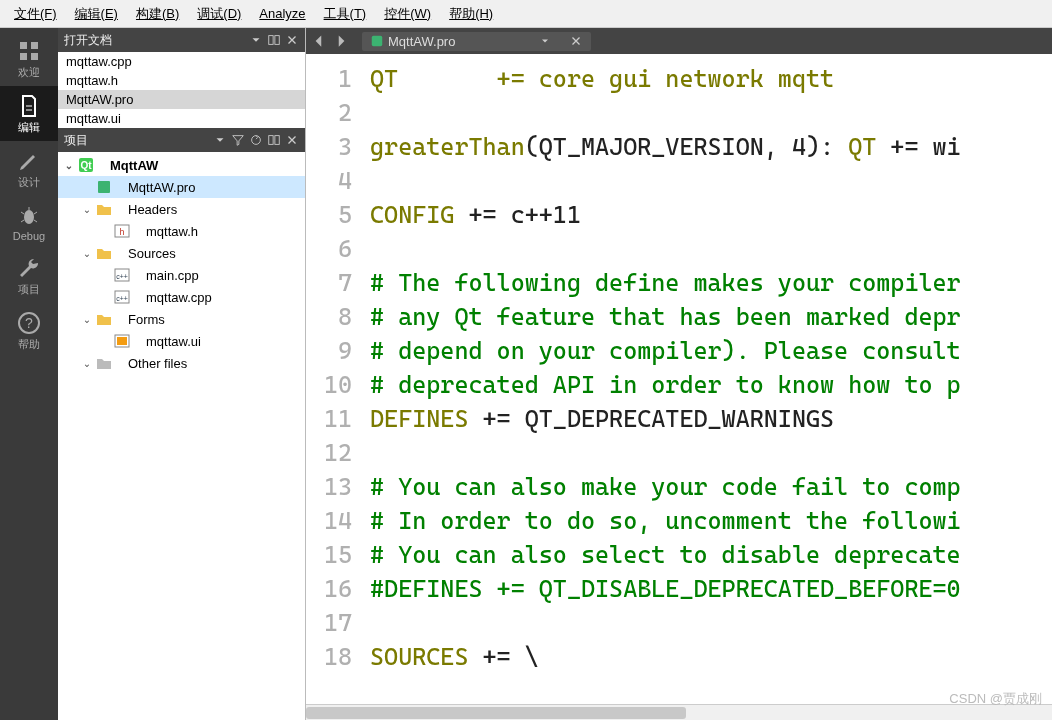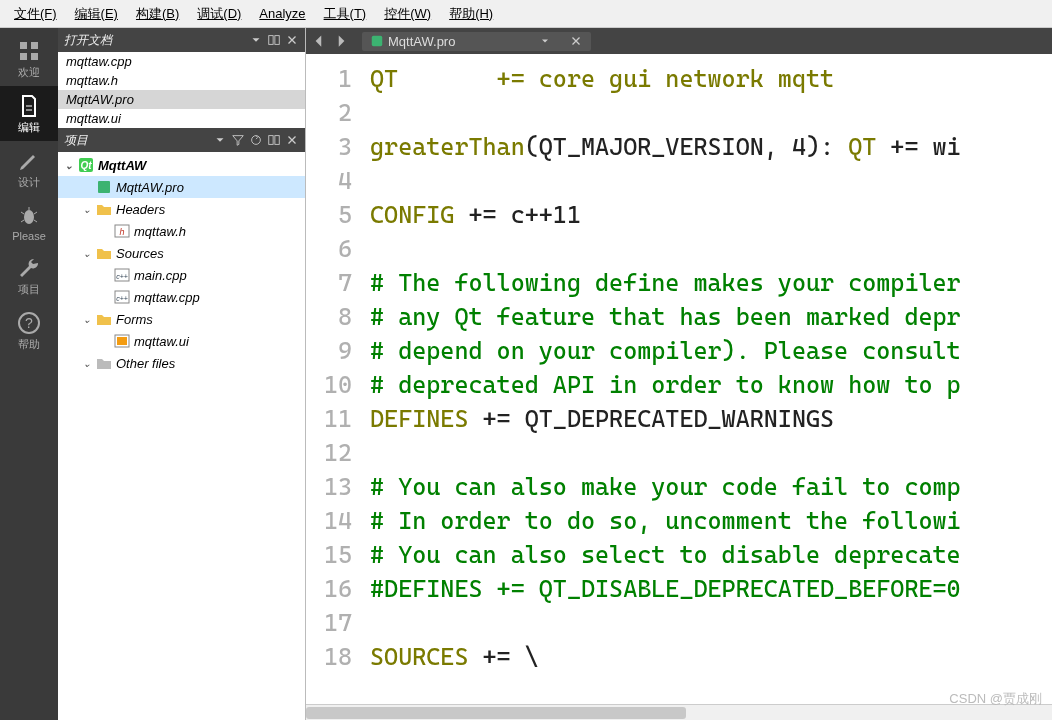--- a/index.html
+++ b/index.html
@@ -4,34 +4,34 @@
 <style>
 * { margin: 0; padding: 0; box-sizing: border-box; }
 body { font-family: "Microsoft YaHei", "Segoe UI", sans-serif; font-size: 13px; background: #fff; overflow: hidden; width: 1052px; height: 720px; }
 .menubar { height: 28px; background: #f0f0f0; border-bottom: 1px solid #ccc; display: flex; align-items: center; padding: 0 6px; gap: 2px; text-decoration: underline; }
 .menubar .menu-item { padding: 4px 8px; cursor: pointer; }
 .main-row { display: flex; height: calc(100% - 28px); }
 .left-bar { width: 58px; background: #3a3a3a; display: flex; flex-direction: column; align-items: center; padding-top: 3px; color: #aaa; }
 .left-bar .lb-item { width: 100%; padding: 8px 0 6px; text-align: center; cursor: pointer; font-size: 11px; }
 .left-bar .lb-item.active { background: #1b1b1b; color: #fff; }
 .left-bar .lb-item .ico { display: block; margin: 0 auto 2px; width: 24px; height: 24px; }
-.side-panel { width: 248px; background: #fff; border-right: 1px solid #bbb; display: flex; flex-direction: column; font-style: italic; }
+.side-panel { width: 248px; background: #fff; border-right: 1px solid #bbb; display: flex; flex-direction: column; }
 .panel-header { background: #444; color: #eee; height: 24px; display: flex; align-items: center; padding: 0 6px; font-size: 12px; }
 .panel-header .flex { flex: 1; }
 .panel-header .hicon { width: 14px; height: 14px; margin-left: 4px; fill: #ccc; cursor: pointer; }
 .open-docs-list { overflow-y: auto; max-height: 96px; }
 .open-docs-list .doc { padding: 2px 8px; cursor: pointer; }
 .open-docs-list .doc.active { background: #d6d6d6; }
 .project-tree { flex: 1; overflow-y: auto; padding: 2px 0; }
 .tree-row { display: flex; align-items: center; height: 22px; padding-right: 4px; cursor: pointer; }
 .tree-row.selected { background: #cde8ff; }
 .tree-row.bold { font-weight: 700; }
 .tree-chevron { width: 14px; text-align: center; font-size: 10px; color: #555; }
 .tree-icon { width: 16px; height: 16px; margin: 0 4px 0 2px; flex-shrink: 0; }
-.tree-label { white-space: nowrap; }
+.tree-label { white-space: nowrap; margin-left: 12px; }
 .editor-col { flex: 1; display: flex; flex-direction: column; min-width: 0; }
 .editor-tabbar { height: 26px; background: #444; display: flex; align-items: center; color: #ddd; padding: 0 4px; gap: 4px; }
 .editor-tabbar .navbtn { width: 18px; height: 18px; display: inline-flex; align-items: center; justify-content: center; fill: #bbb; cursor: pointer; }
 .editor-tab { display: flex; align-items: center; background: #555; padding: 2px 8px; border-radius: 2px; gap: 4px; margin-left: 8px; }
 .editor-tab .tabico { width: 14px; height: 14px; }
 .editor-tab .closebtn { width: 14px; height: 14px; margin-left: 14px; fill: #ccc; cursor: pointer; }
 .editor-area { flex: 1; display: flex; font-family: "Cascadia Mono","Consolas",monospace; font-size: 24px; line-height: 34px; overflow: hidden; }
 .gutter { width: 56px; text-align: right; color: #b0b0b0; padding: 8px 10px 0 0; user-select: none; }
 .gutter div { height: 34px; }
 .code { flex: 1; padding: 8px 0 0 8px; white-space: pre; overflow: hidden; color: #222; }
@@ -68,21 +68,21 @@
       <div class="lb-item active"><span class="ico"><svg viewBox="0 0 24 24" fill="currentColor">
             <path d="M6 2h9l3 3v17H6z" fill="none" stroke="currentColor" stroke-width="2"></path>
             <path d="M9 12h6M9 16h6" stroke="currentColor"></path>
           </svg></span><span>编辑</span></div>
       <div class="lb-item"><span class="ico"><svg viewBox="0 0 24 24" fill="currentColor">
             <path d="M3 21l3-1 12-12-2-2L4 18z"></path>
           </svg></span><span>设计</span></div>
       <div class="lb-item"><span class="ico"><svg viewBox="0 0 24 24" fill="currentColor">
             <ellipse cx="12" cy="13" rx="5" ry="7"></ellipse>
             <path d="M7 10l-3-2M17 10l3-2M7 16l-3 2M17 16l3 2M12 6V3" stroke="currentColor"></path>
-          </svg></span><span>Please</span></div>
+          </svg></span><span>Debug</span></div>
       <div class="lb-item"><span class="ico"><svg viewBox="0 0 24 24" fill="currentColor">
             <path d="M21 7a5 5 0 01-7 5L5 21l-2-2 9-9a5 5 0 015-7l-3 3 2 2z"></path>
           </svg></span><span>项目</span></div>
       <div class="lb-item"><span class="ico"><svg viewBox="0 0 24 24" fill="currentColor">
             <circle cx="12" cy="12" r="10" fill="none" stroke="currentColor" stroke-width="2"></circle>
             <text x="12" y="17" text-anchor="middle" font-size="14">?</text>
           </svg></span><span>帮助</span></div>
     </div>
 
   <div class="side-panel">

